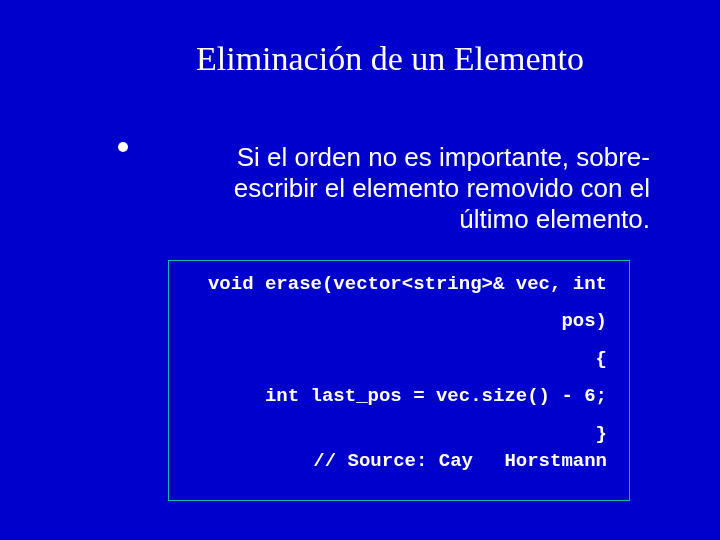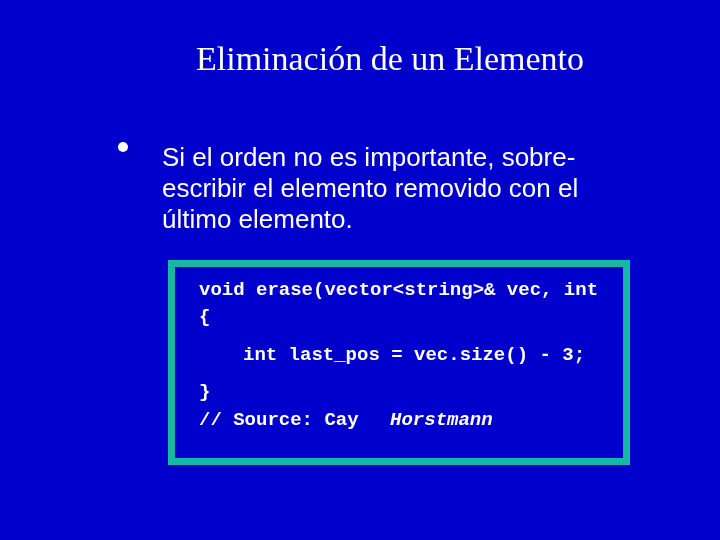--- a/index.html
+++ b/index.html
@@ -22,61 +22,63 @@
   }
   .content {
     padding-left: 68px;
     padding-right: 60px;
     padding-top: 34px;
   }
   .bullet-row {
     display: flex;
     align-items: flex-start;
     gap: 14px;
+    text-align: right;
   }
   .bullet-icon {
     width: 10px;
     height: 10px;
     background: white;
     border-radius: 50%;
     flex-shrink: 0;
     margin-top: 10px;
   }
   .bullet-text {
     font-size: 26px;
     line-height: 1.2;
     color: white;
     font-family: Arial, Helvetica, sans-serif;
   }
   .code-box {
-    border: 7px solid #14b8a6;
+    border: 1px solid #14b8a6;
     margin-left: 70px;
     margin-right: 40px;
     margin-top: 14px;
     padding: 10px 12px 24px 14px;
     font-family: "Courier New", Courier, monospace;
     font-size: 19px;
     font-weight: bold;
     line-height: 1.45;
     color: white;
     white-space: pre;
     overflow: hidden;
+    text-align: right;
   }
   .i1 { padding-left: 44px; display: block; }
   .i2 { padding-left: 44px; display: block; }
-  .ital { font-style: italic; }
+  .ital { }
 </style>
 </head>
 <body>
 
 <div class="title">Eliminación de un Elemento</div>
 
 <div class="content">
   <div class="bullet-row">
     <div class="bullet-icon"></div>
     <div class="bullet-text">Si el orden no es importante, sobre-escribir el elemento removido con el último elemento.</div>
   </div>
 
   <div class="code-box"><span>void erase(vector&lt;string&gt;&amp; vec, int</span>
-<span>{</span>
-<span class="i2">int last_pos = vec.size() - 3;</span><span>}</span>
+<span class="i1">pos)</span><span>{</span>
+<span class="i2">int last_pos = vec.size() - 6;</span><span>}</span>
 <span>// Source: Cay </span><span class="ital">Horstmann</span></div>
 </div>
 
 </body></html>

